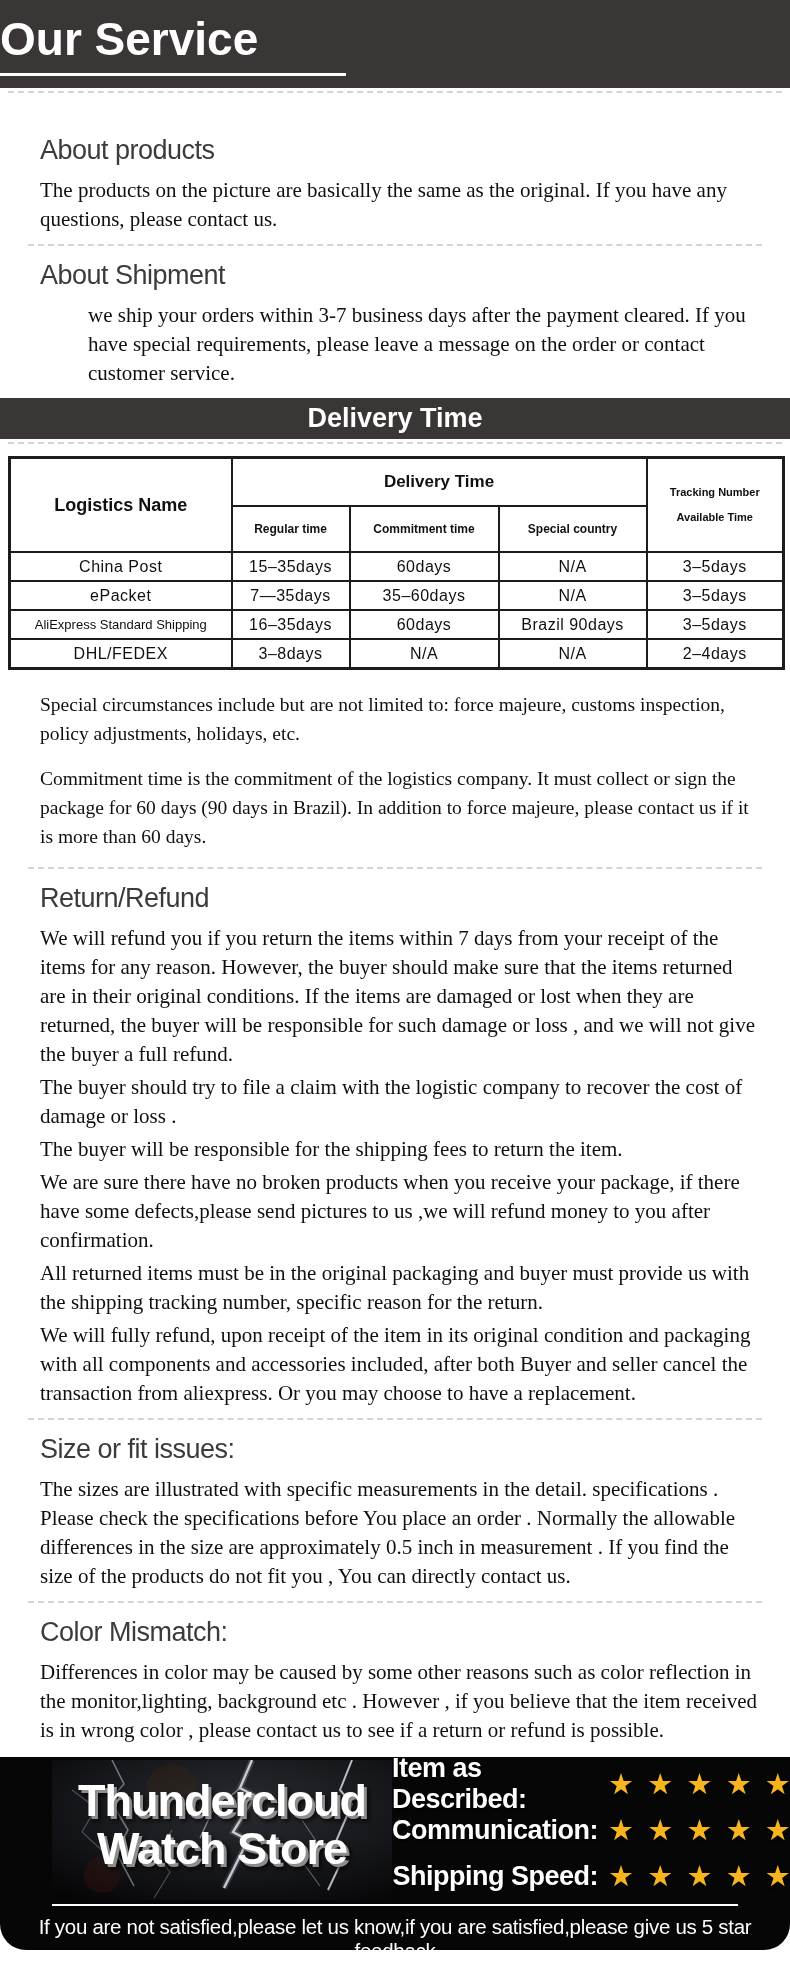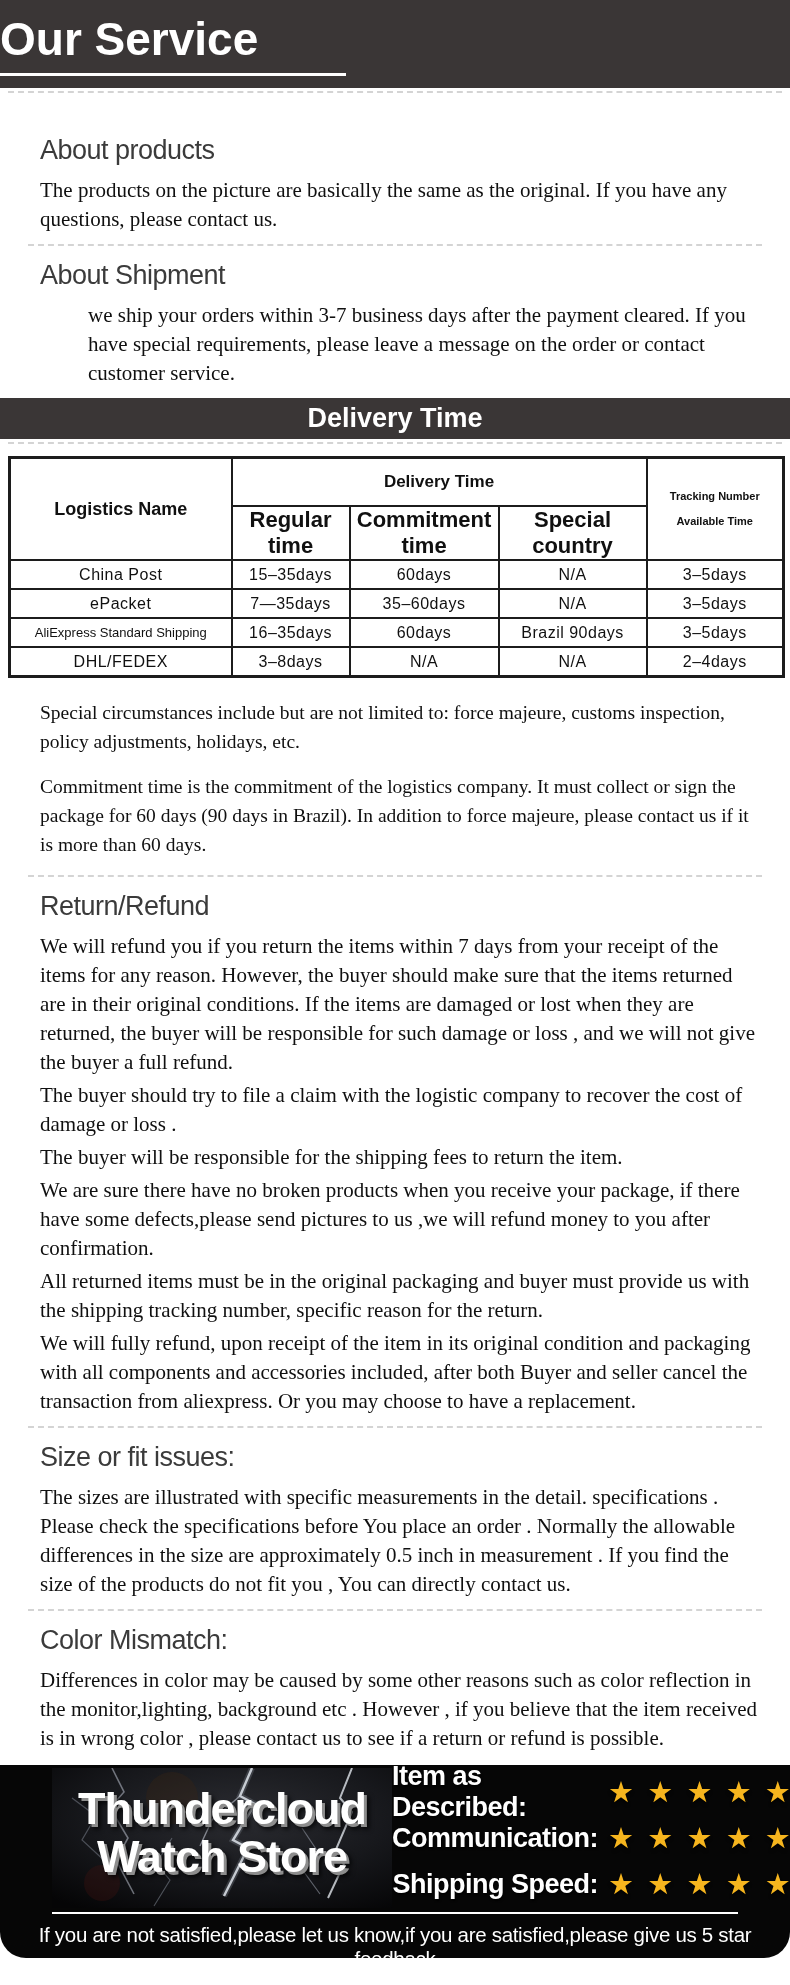--- a/index.html
+++ b/index.html
@@ -25,21 +25,21 @@
   .delivery-bar{height:41px;background:#3a3636;display:flex;align-items:center;justify-content:center;margin-top:10px;}
   .delivery-bar span{color:#fff;font-family:"Liberation Sans","DejaVu Sans",sans-serif;font-weight:700;font-size:27px;}
 
   
   table.logistics{border-collapse:collapse;margin:12px 8px 0 8px;width:774px;table-layout:fixed;
     font-family:"Liberation Sans","DejaVu Sans",sans-serif;border:3px solid #1c1c1c;}
   table.logistics th,table.logistics td{border:2px solid #1c1c1c;text-align:center;vertical-align:middle;padding:0 2px;}
   th.group{height:46px;font-size:17px;font-weight:700;}
   th.name{font-size:18px;font-weight:700;}
   th.track{font-size:11px;font-weight:700;line-height:25px;}
-  th.subh{height:44px;font-size:22px;font-weight:700;}
+  th.subh{height:44px;font-size:12px;font-weight:700;}
   td.cell{height:27px;font-size:16px;letter-spacing:0.5px;}
   td.cond{font-size:13px;letter-spacing:0;}
 
   
   .footer{margin-top:12px;height:193px;background:#060606;border-radius:0 0 26px 26px;
     font-family:"Liberation Sans","DejaVu Sans",sans-serif;color:#fff;overflow:hidden;}
   .footer-main{display:flex;align-items:flex-start;height:142px;padding-top:3px;}
   .store-logo{position:relative;width:340px;height:140px;margin-left:52px;flex:0 0 auto;}
   .store-logo svg{position:absolute;left:0;top:0;}
   .store-name{position:relative;z-index:2;text-align:center;padding-top:17px;line-height:48px;

